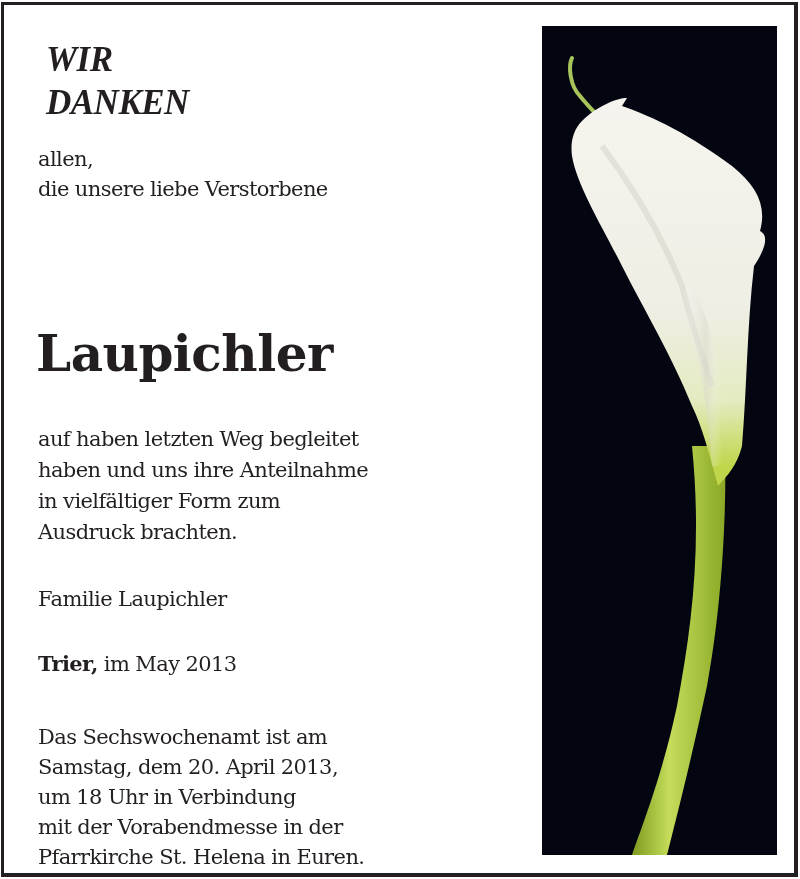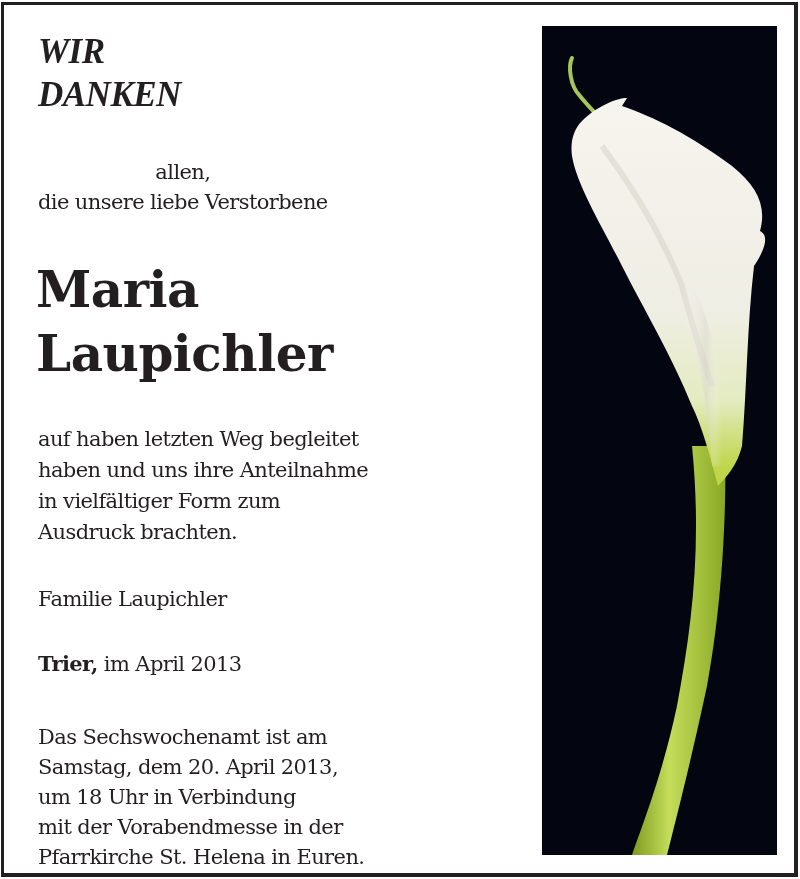--- a/index.html
+++ b/index.html
@@ -3,21 +3,21 @@
 <meta charset="utf-8">
 <style>
   html, body { margin:0; padding:0; background:#ffffff; }
   body { width:800px; height:879px; position:relative; overflow:hidden; }
   .frame {
     position:absolute; left:1px; top:2px; width:790px; height:868px;
     border:3px solid #231f20; border-bottom-width:4px; border-right-width:4px;
     background:#ffffff;
   }
   .heading {
-    position:absolute; left:38px; top:30px; margin:0;
+    position:absolute; left:38px; top:30px; margin:8px;
     font-family:"Liberation Serif", serif; font-style:italic; font-weight:bold;
     font-size:35px; line-height:43px; letter-spacing:-0.5px; color:#231f20;
   }
   .p { position:absolute; left:38px; margin:0; font-family:"DejaVu Serif", serif;
        font-size:21px; line-height:30px; color:#231f20; white-space:pre; letter-spacing:-0.6px; }
   .name {
     position:absolute; left:36px; top:258px; margin:0;
     font-family:"DejaVu Serif", serif; font-weight:bold; font-size:50px;
     line-height:64px; color:#231f20; letter-spacing:-0.5px;
   }
@@ -31,36 +31,36 @@
 </head>
 <body>
 
 <div class="frame"></div>
 
 <h1 class="heading">
   <span>WIR</span><br>
   <span>DANKEN</span>
 </h1>
 
-<div class="p" style="top:157px;text-align:center;"><span>allen,</span>
+<div class="p" style="top:144px;"><span>allen,</span>
 <span>die unsere liebe Verstorbene</span></div>
 
 <h2 class="name">
-  <span>Maria</span><br>
+  <br>
   <span>Laupichler</span>
 </h2>
 
 <div class="p" style="top:424px; line-height:31px;"><span>auf haben letzten Weg begleitet</span>
 <span>haben und uns ihre Anteilnahme</span>
 <span>in vielfältiger Form zum</span>
 <span>Ausdruck brachten.</span></div>
 
 <div class="p" style="top:584px;">Familie Laupichler</div>
 
-<div class="p" style="top:649px;"><b class="city">Trier,</b><span> im April 2013</span></div>
+<div class="p" style="top:649px;"><b class="city">Trier,</b><span> im May 2013</span></div>
 
 <div class="p" style="top:690px;margin-top:32px;"><span>Das Sechswochenamt ist am</span>
 <span>Samstag, dem 20. April 2013,</span>
 <span>um 18 Uhr in Verbindung</span>
 <span>mit der Vorabendmesse in der</span>
 <span>Pfarrkirche St. Helena in Euren.</span></div>
 
 <div class="photo">
   <svg width="235" height="829" viewBox="0 0 235 829">
     <defs>

